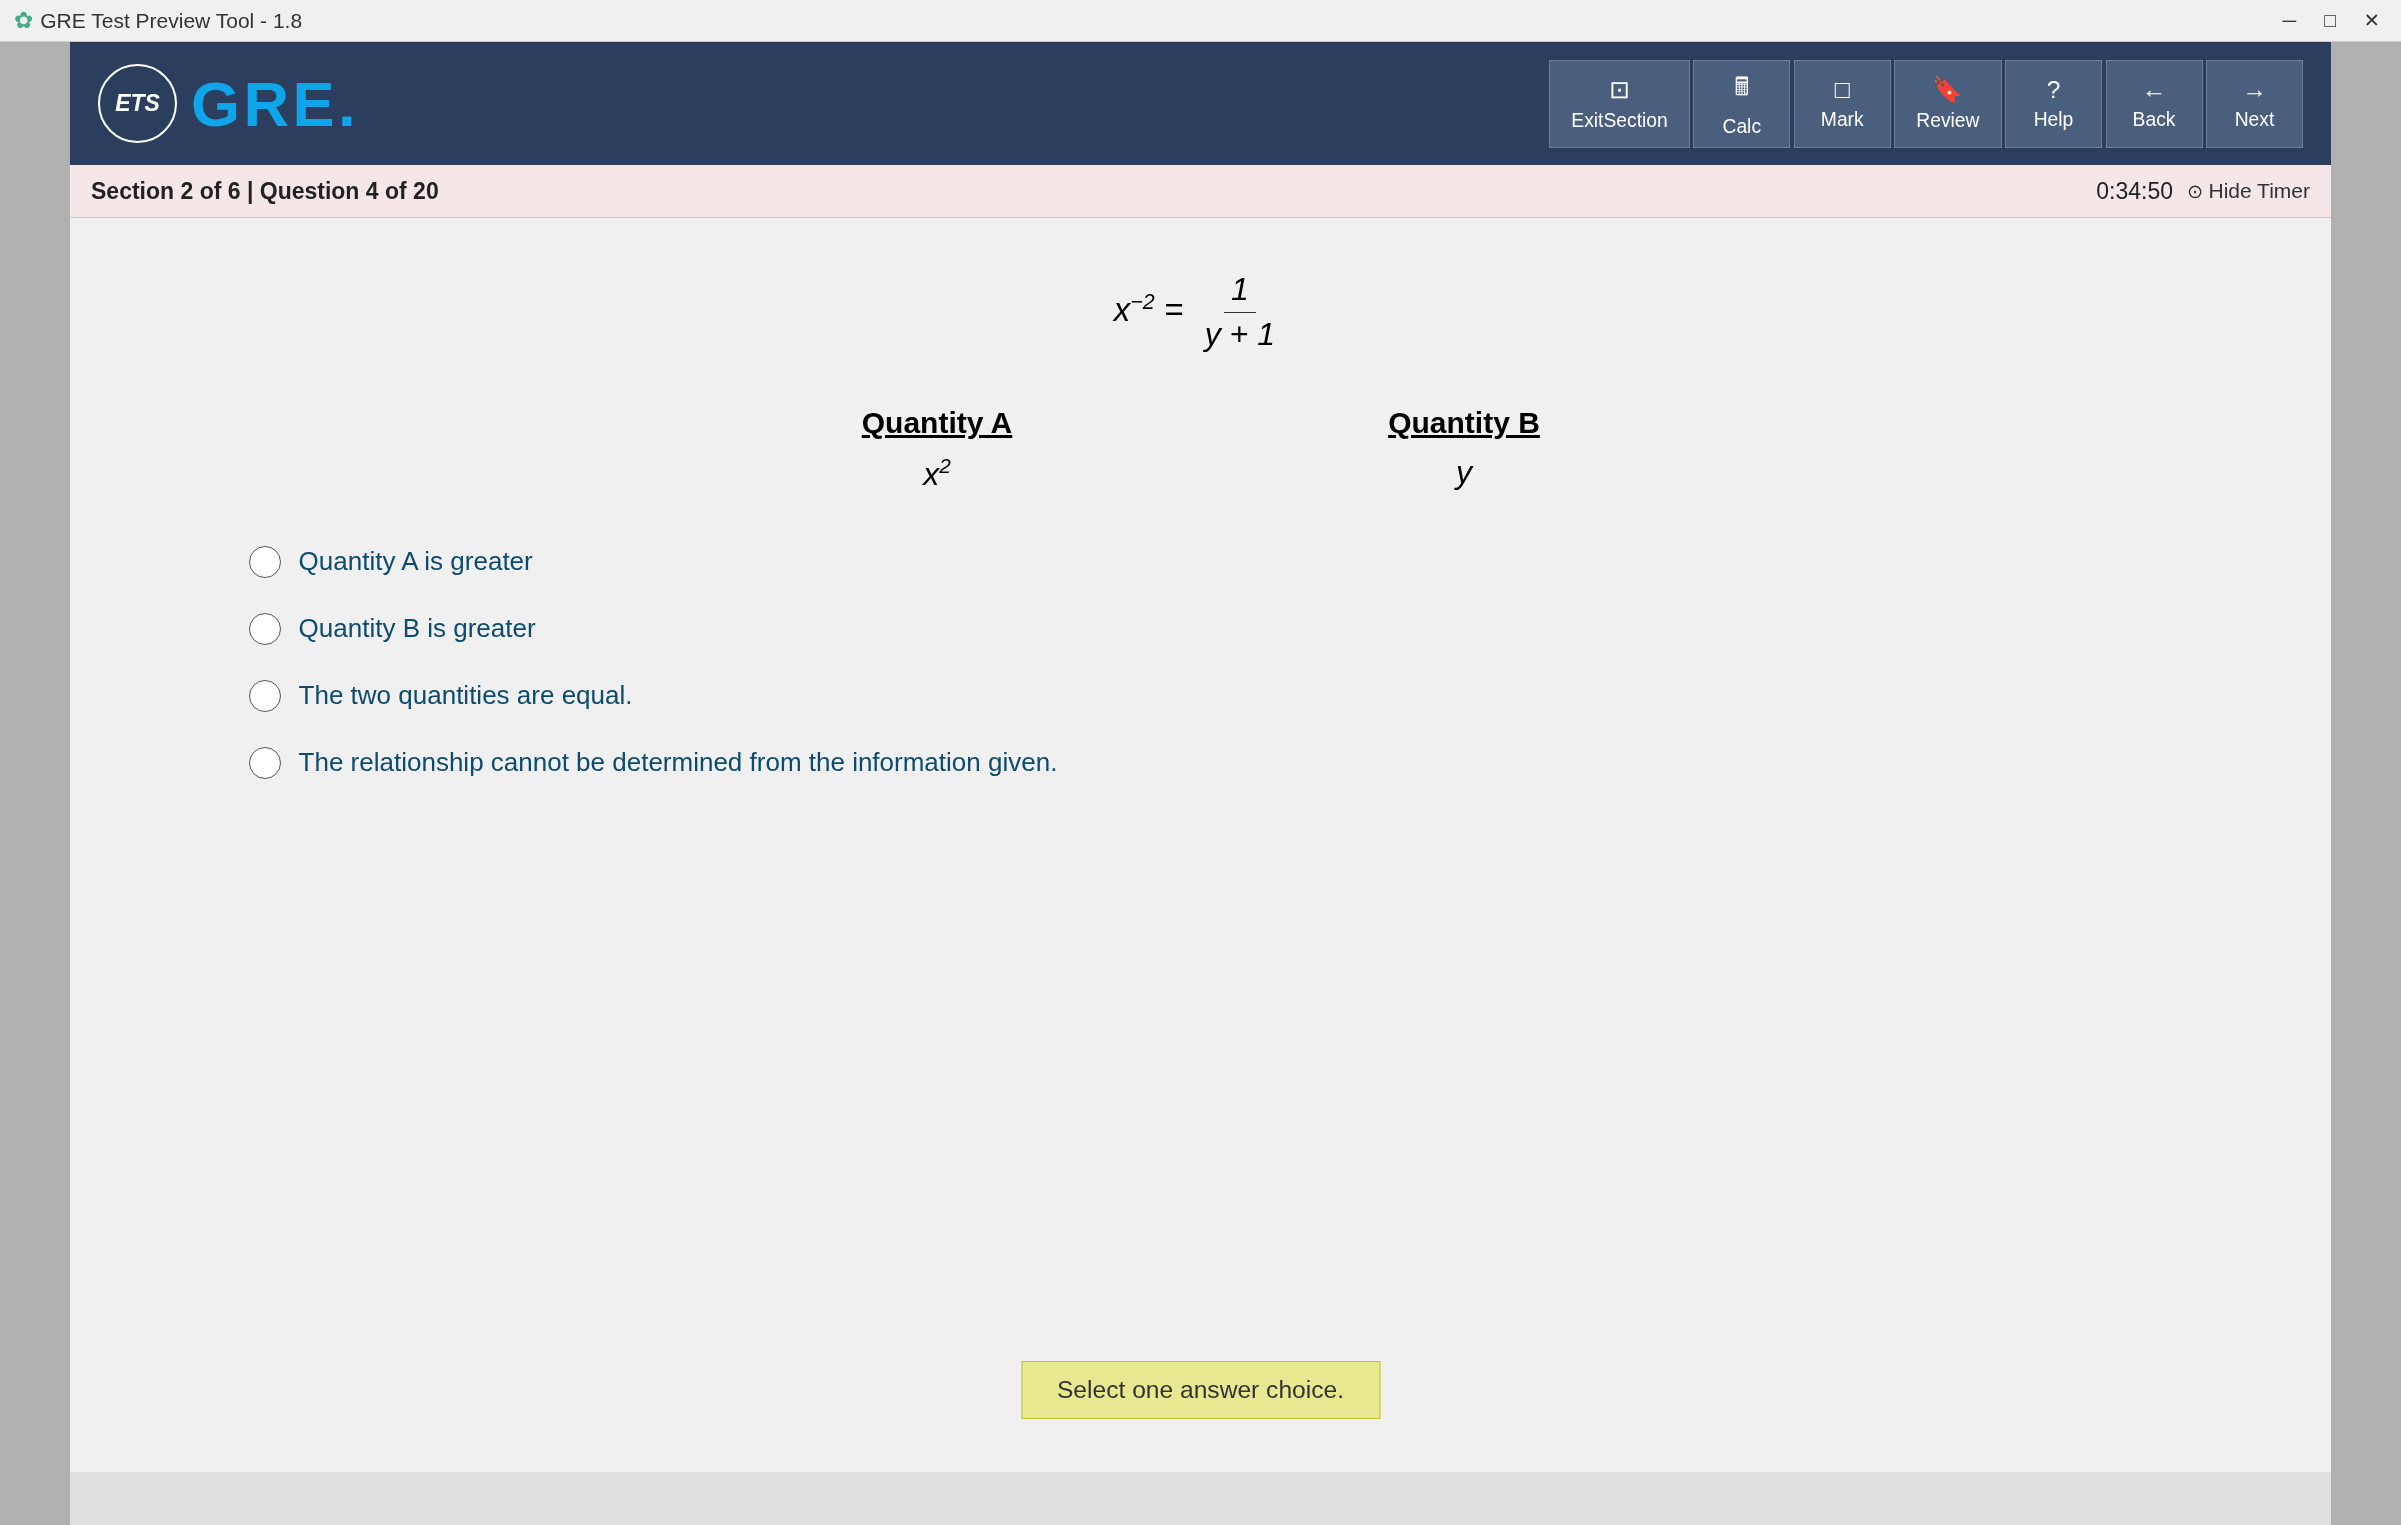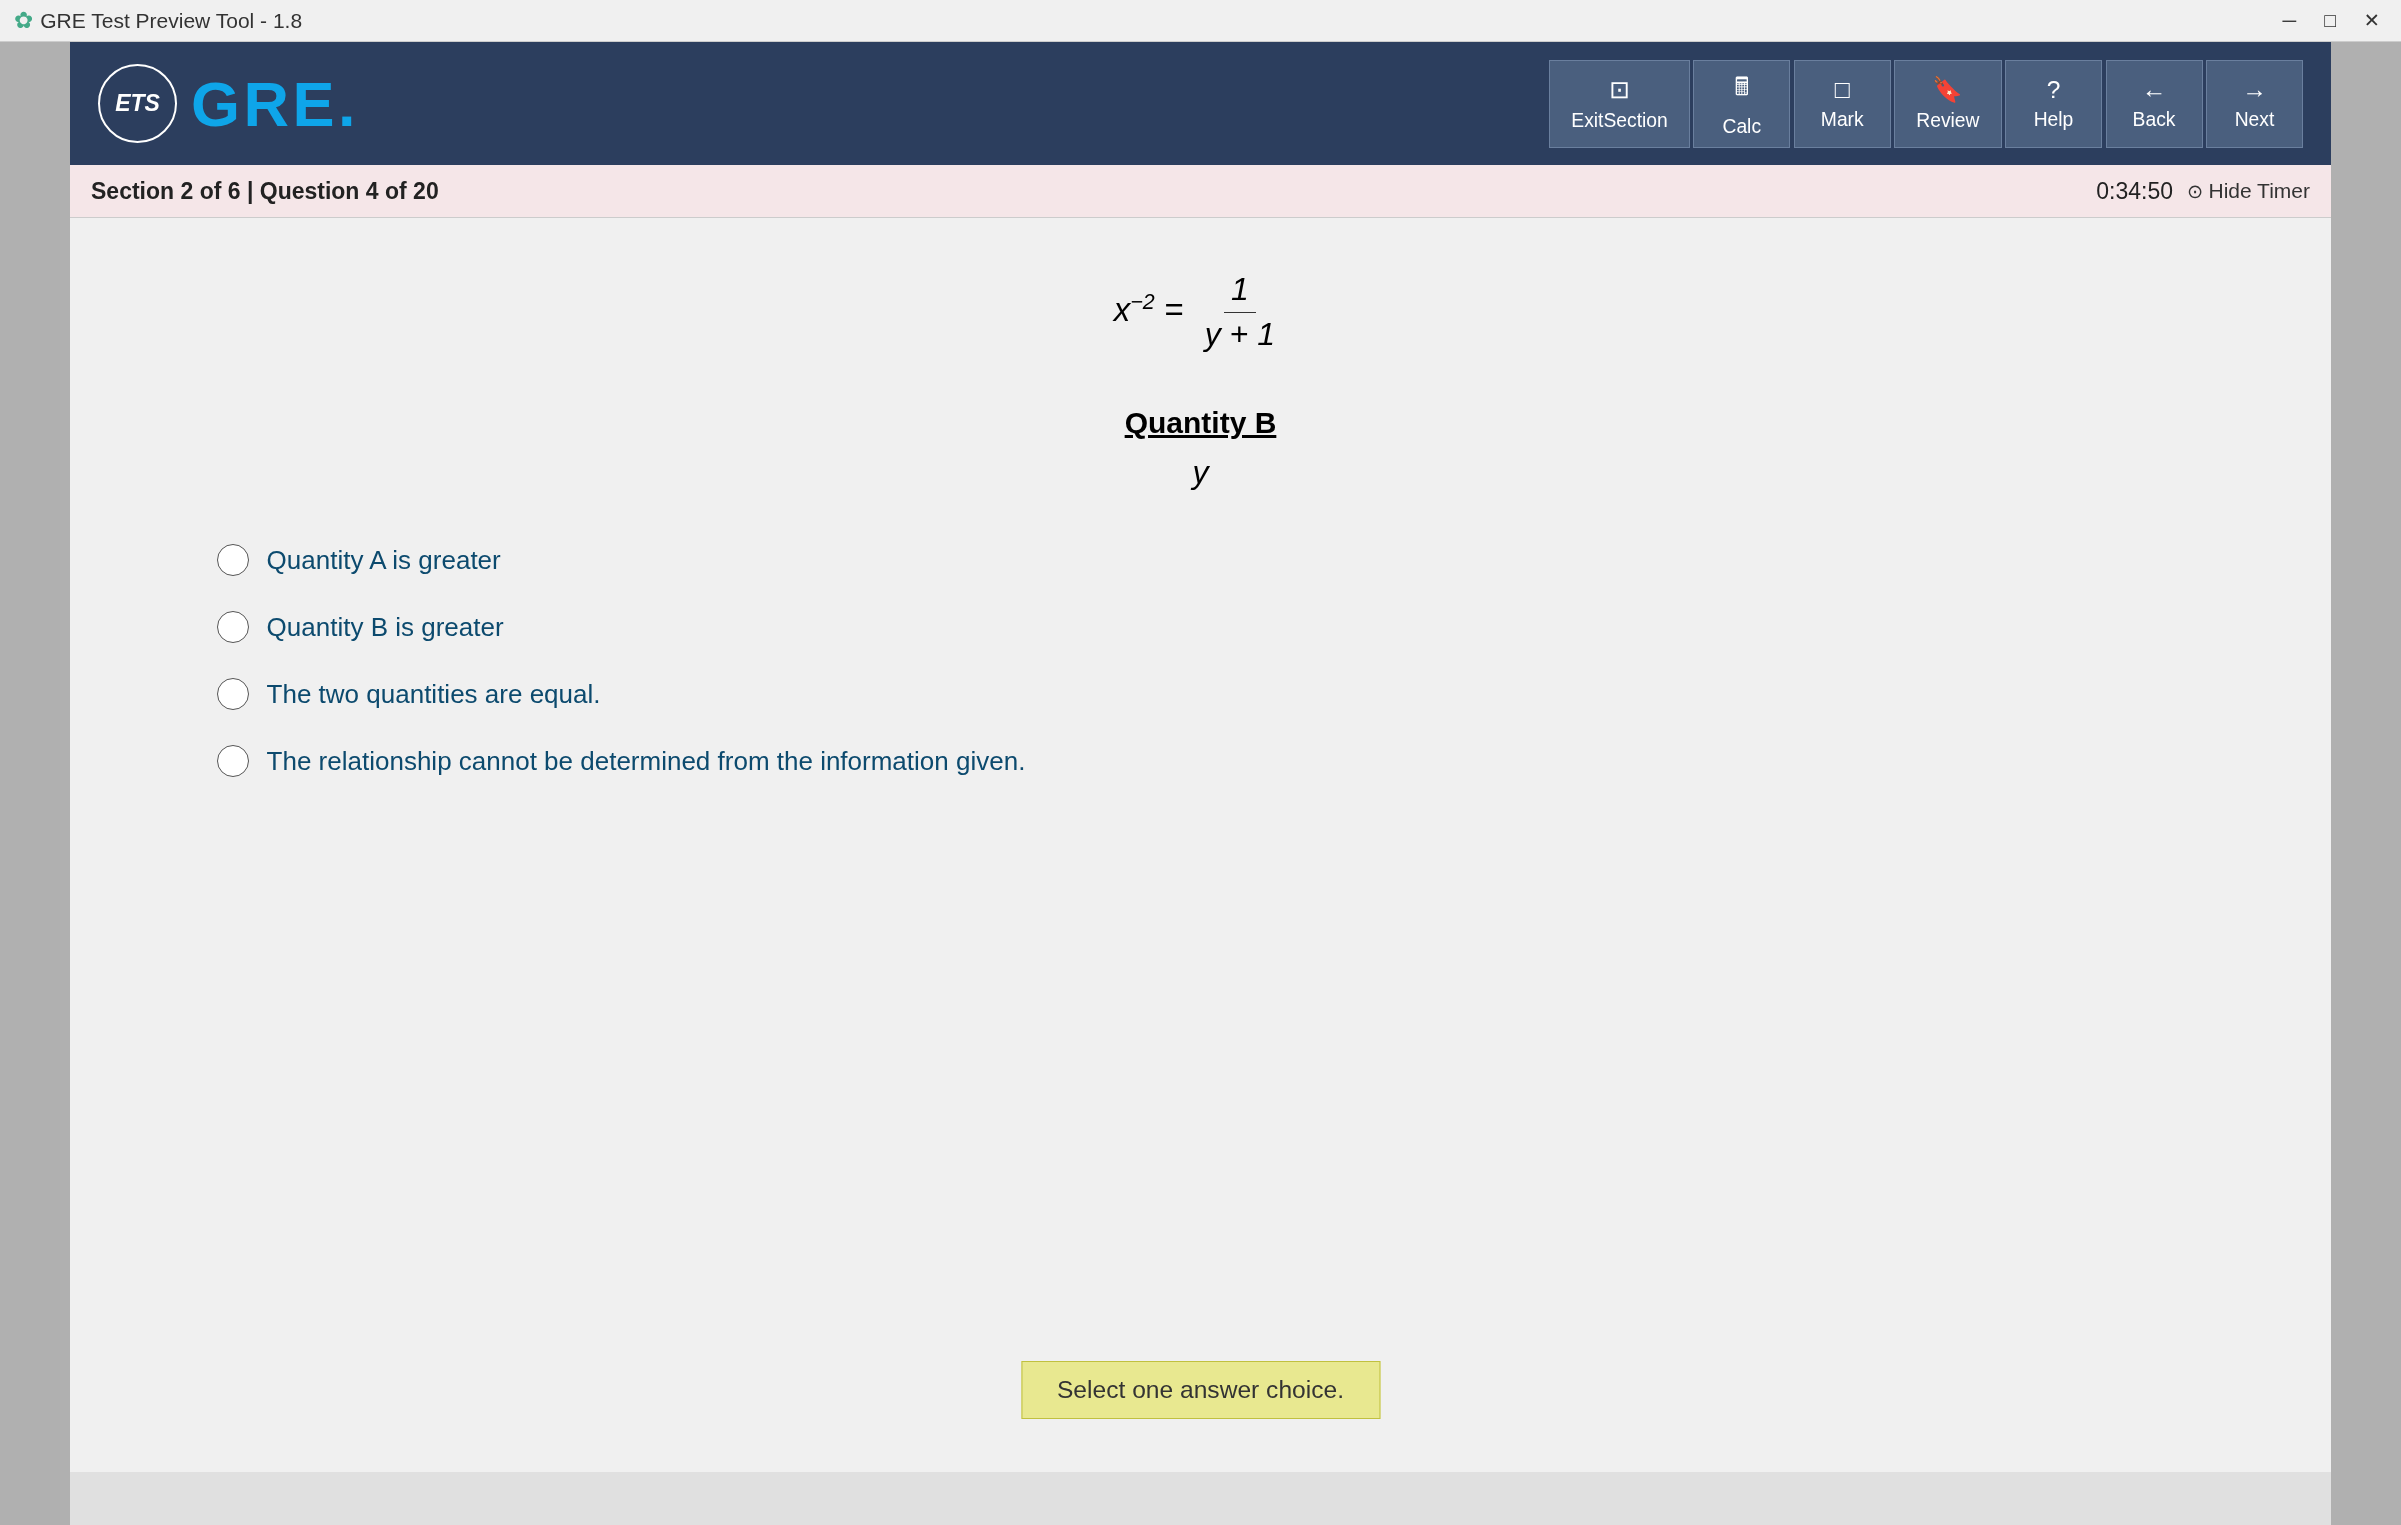--- a/index.html
+++ b/index.html
@@ -137,21 +137,21 @@
       cursor: pointer;
       color: #333;
       font-size: 21px;
       background: none;
       border: none;
     }
 
     
     .main-content {
       background: #f0f0f0;
-      padding: 53px 42px;
+      padding: 53px 74px;
       min-height: calc(1525px - 42px - 123px - 53px - 53px);
       position: relative;
     }
 
     .equation-section {
       text-align: center;
       margin-bottom: 53px;
       font-size: 33px;
     }
     .equation-display {
@@ -315,20 +315,24 @@
       <span class="equation-display">
         <span class="eq-left"><i>x</i><sup>−2</sup> =</span>
         <span class="fraction">
           <span class="numerator">1</span>
           <span class="denominator"><i>y</i> + 1</span>
         </span>
       </span>
     </div>
 
     <div class="quantities-section">
+      <div class="quantity-col">
+        <div class="quantity-header">Quantity A</div>
+        <div class="quantity-value"><i>x</i><sup>2</sup></div>
+      </div>
       <div class="quantity-col">
         <div class="quantity-header">Quantity B</div>
         <div class="quantity-value"><i>y</i></div>
       </div>
     </div>
 
     <div class="answer-choices">
       <label class="answer-choice">
         <div class="radio-circle"></div>
         <span class="choice-text">Quantity A is greater</span>

